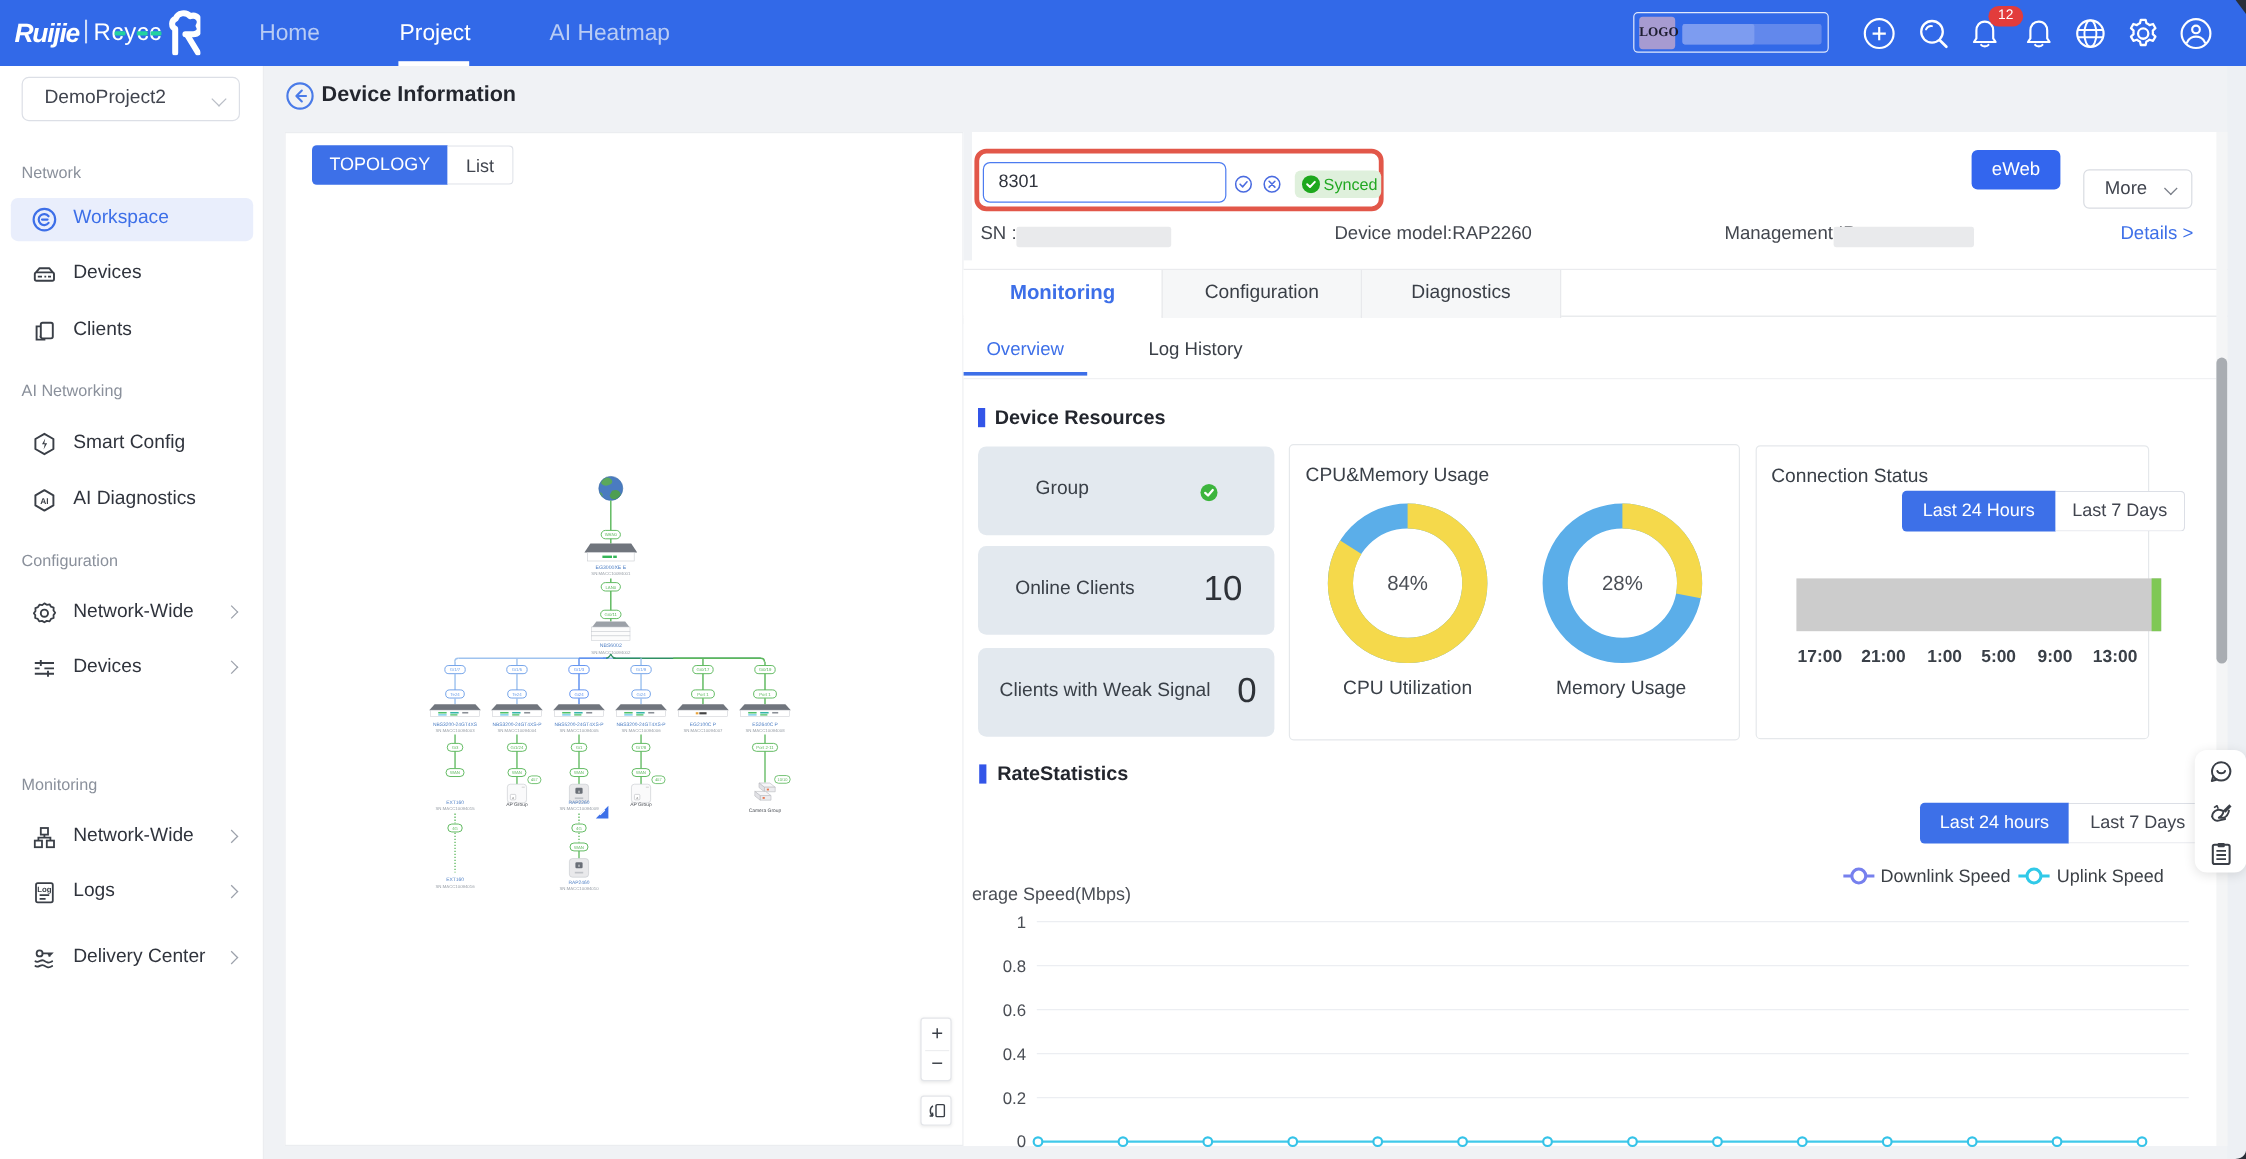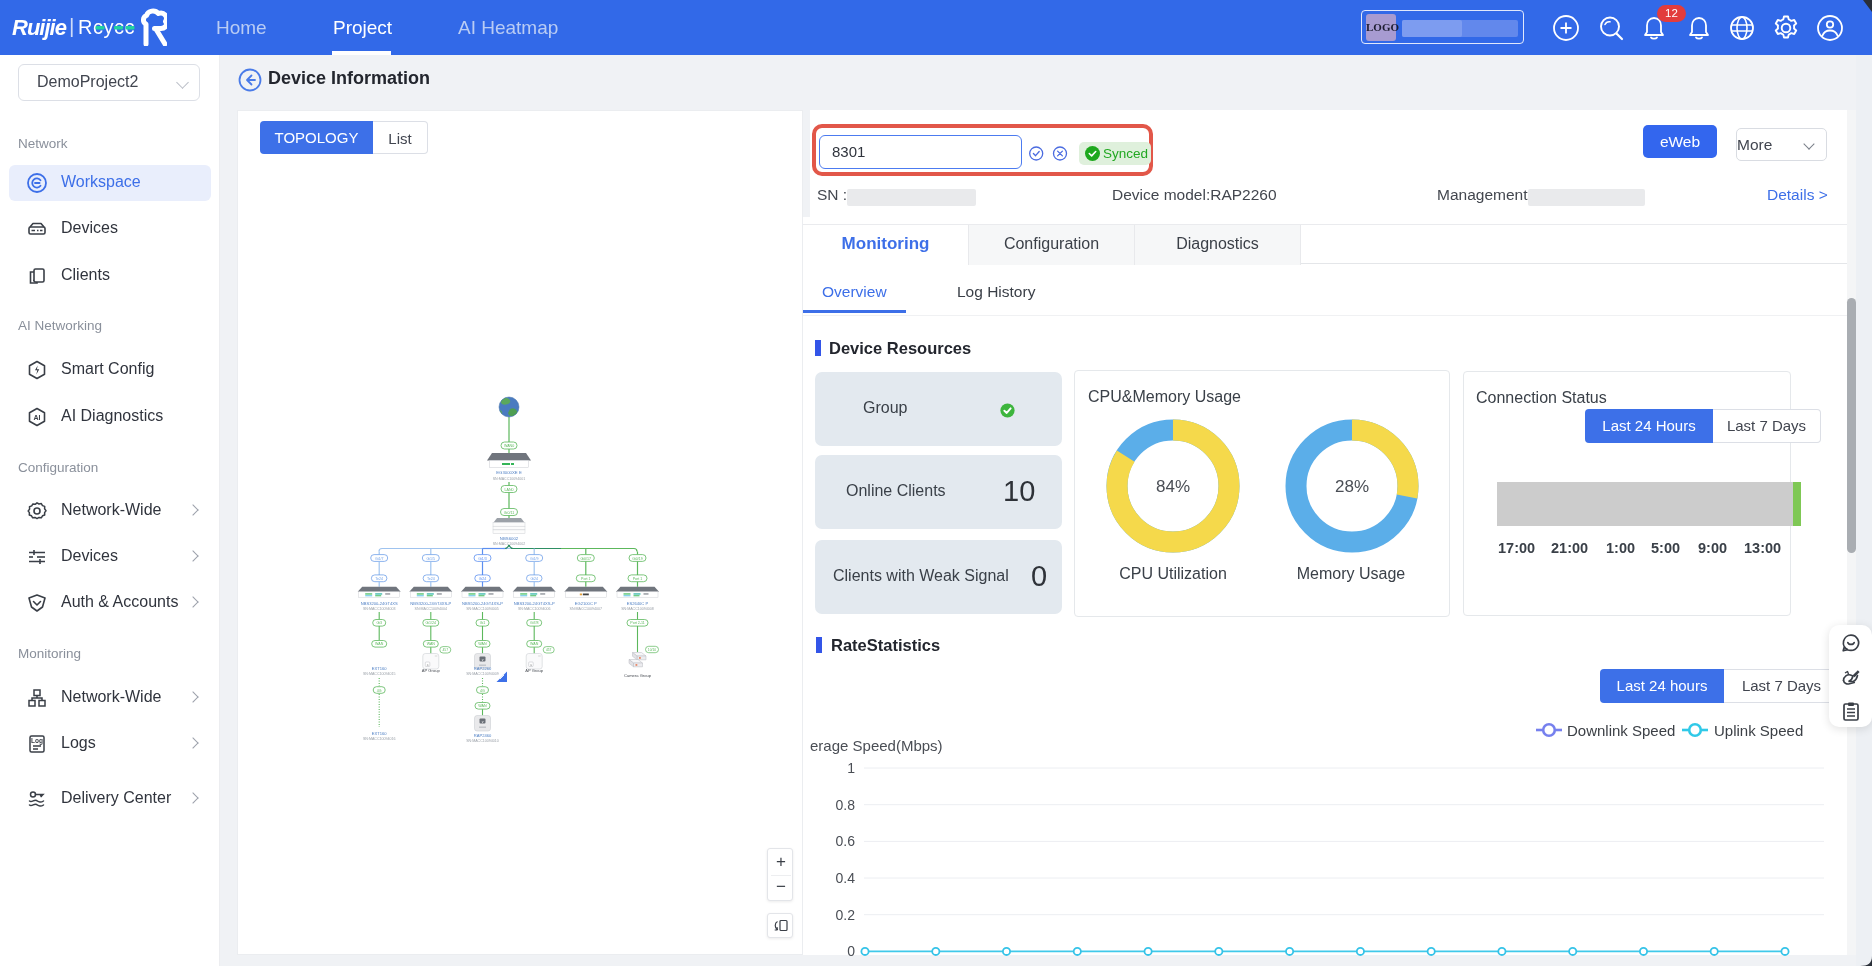--- a/index.html
+++ b/index.html
@@ -49,21 +49,21 @@
 
 #rpanel { position:absolute; left:803px; top:110px; width:1054px; height:845px; background:#fff; }
 #infogap { position:absolute; left:803px; top:110px; width:7px; height:107px; background:#F0F2F5; z-index:6;}
 #redbox { position:absolute; left:812px; top:124px; width:341px; height:52px; border:4px solid #E25749; border-radius:10px; z-index:5;}
 #devinput { position:absolute; left:819px; top:135px; width:203px; height:34px; border:1.5px solid #4C7BF0; border-radius:6px; background:#fff; z-index:5; font-size:15px; color:#30343D; line-height:31px; padding-left:12px;}
 #synced { position:absolute; left:1079px; top:142px; width:72px; height:23px; background:#DFF0DC; border-radius:5px; z-index:5; }
 #synced .txt { position:absolute; left:24px; top:4px; font-size:13.5px; color:#22A822; }
 .toprow-label { position:absolute; top:186px; font-size:15.5px; color:#43474F; z-index:5;}
 .blurbox { position:absolute; top:189px; height:17px; background:#E9EAEC; z-index:5; border-radius:2px;}
 #ewebbtn { position:absolute; left:1643px; top:125px; width:74px; height:33px; background:#3366EE; border-radius:5px; color:#fff; font-size:15.5px; text-align:center; line-height:33px; z-index:5;}
-#morebtn { position:absolute; left:1736px; top:128px; width:91px; height:33px; background:#fff; border:1px solid #D9DCE2; border-radius:5px; color:#41454F; font-size:15.5px; line-height:31px; z-index:5; }
+#morebtn { position:absolute; left:1736px; top:141px; width:91px; height:33px; background:#fff; border:1px solid #D9DCE2; border-radius:5px; color:#41454F; font-size:15.5px; line-height:31px; z-index:5; padding-left:17px;}
 #morebtn .chev { position:absolute; right:13px; top:11px; width:8px; height:8px; border-right:1.5px solid #7A7F89; border-bottom:1.5px solid #7A7F89; transform:rotate(45deg); }
 
 #tabbar { position:absolute; left:803px; top:224px; width:1054px; height:40px; background:#fff; border-top:1px solid #EAEBEE; border-bottom:1px solid #E4E6E9; z-index:5;}
 .tab { position:absolute; top:0; height:40px; line-height:38px; text-align:center; font-size:16px; color:#3A3F47; }
 .tab.grey { background:#F6F7F8; border-left:1px solid #E8E9EC; }
 .tab.active { background:#fff; color:#3D6FE8; font-weight:bold; font-size:17px;}
 #subtabs { position:absolute; left:803px; top:270px; width:1054px; height:46px; border-bottom:1px solid #F0F1F3; z-index:5; background:#fff;}
 #subtabs .ov { position:absolute; left:19px; top:13px; font-size:15.5px; color:#3D6FE8; }
 #subtabs .lh { position:absolute; left:154px; top:13px; font-size:15.5px; color:#3A3F47; }
 #subtabs .bar { position:absolute; left:0px; top:40px; width:103px; height:3px; background:#3D6FE8; }
@@ -211,28 +211,20 @@
       <div class="arr"></div>
   </div>
   <div class="mitem" style="top:484px;">
     <svg class="micon" viewBox="0 0 22 22">
         <path d="M3 6.5 H19 M3 15.5 H19" stroke="#3A3F47" stroke-width="1.6"></path>
         <path d="M8 4 V9 M14 13 V18" stroke="#3A3F47" stroke-width="1.6"></path>
         <path d="M11 11 H19" stroke="#3A3F47" stroke-width="1.6"></path>
         <path d="M3 11 H7" stroke="#3A3F47" stroke-width="1.6"></path>
       </svg>
     <div class="txt">Devices</div>
-      <div class="arr"></div>
-  </div>
-  <div class="mitem" style="top:530px;">
-    <svg class="micon" viewBox="0 0 22 22">
-        <path d="M11 3 L19 6 L16.5 15 L11 19 L5.5 15 L3 6 Z" stroke="#3A3F47" stroke-width="1.6" fill="none" stroke-linejoin="round"></path>
-        <path d="M7.5 9.5 L11 13 L14.5 9.5" stroke="#3A3F47" stroke-width="1.6" fill="none" stroke-linecap="round" stroke-linejoin="round"></path>
-      </svg>
-    <div class="txt">Auth &amp; Accounts</div>
       <div class="arr"></div>
   </div>
 
   <div class="sec-label" style="top:591px;">Monitoring</div>
   <div class="mitem" style="top:625px;">
     <svg class="micon" viewBox="0 0 22 22">
         <rect x="8" y="3" width="6" height="5.5" stroke="#3A3F47" stroke-width="1.5" fill="none"></rect>
         <rect x="3" y="13.5" width="6" height="5.5" stroke="#3A3F47" stroke-width="1.5" fill="none"></rect>
         <rect x="13" y="13.5" width="6" height="5.5" stroke="#3A3F47" stroke-width="1.5" fill="none"></rect>
         <path d="M11 8.5 V11 M6 13.5 V11 H16 V13.5" stroke="#3A3F47" stroke-width="1.5" fill="none"></path>

